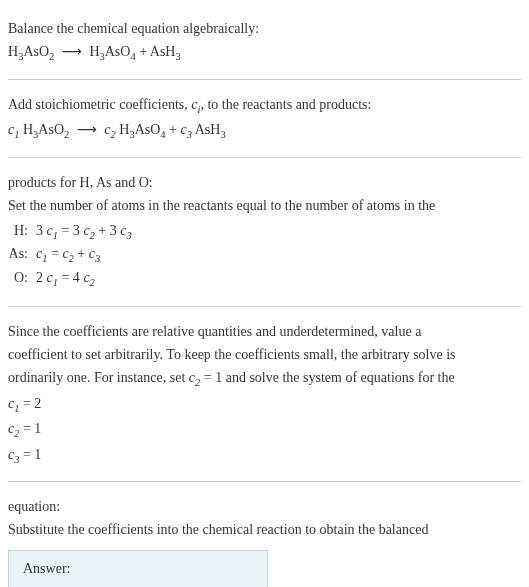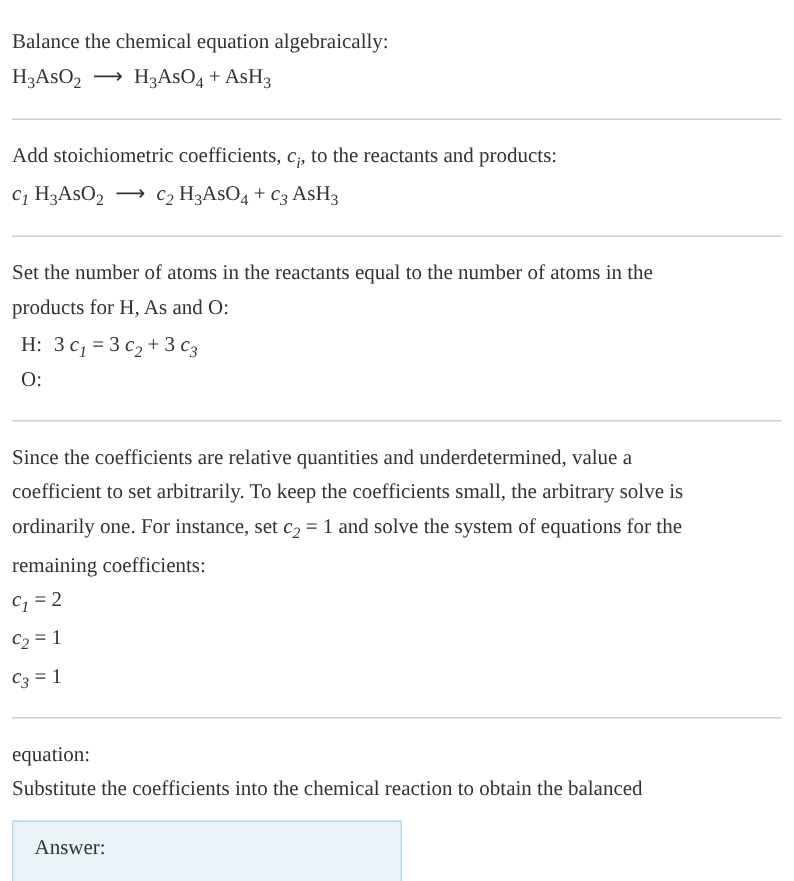--- a/index.html
+++ b/index.html
@@ -85,44 +85,52 @@
   <div class="line">
     <span class="sub-i"><span>c</span><sub>1</sub></span><span> H</span><sub>3</sub><span>AsO</span><sub>2</sub>
     <span class="arrow">⟶</span>
     <span class="sub-i"><span>c</span><sub>2</sub></span><span> H</span><sub>3</sub><span>AsO</span><sub>4</sub><span> + </span><span class="sub-i"><span>c</span><sub>3</sub></span><span> AsH</span><sub>3</sub>
   </div>
 </div>
 
 <hr class="divider">
 
 <div class="section">
+  <div class="line">products for H, As and O:</div>
   <div class="line">Set the number of atoms in the reactants equal to the number of atoms in the</div>
-  <div class="line">products for H, As and O:</div>
   <div class="atom-table">
     <div class="atom-row">
       <div class="atom-label">H:</div>
       <div>
         <span>3 </span><span class="sub-i"><span>c</span><sub>1</sub></span><span> = 3 </span><span class="sub-i"><span>c</span><sub>2</sub></span><span> + 3 </span><span class="sub-i"><span>c</span><sub>3</sub></span>
       </div>
     </div>
     <div class="atom-row">
+      <div class="atom-label">As:</div>
+      <div>
+        <span class="sub-i"><span>c</span><sub>1</sub></span><span> = </span><span class="sub-i"><span>c</span><sub>2</sub></span><span> + </span><span class="sub-i"><span>c</span><sub>3</sub></span>
+      </div>
+    </div>
+    <div class="atom-row">
       <div class="atom-label">O:</div>
+      <div>
+        <span>2 </span><span class="sub-i"><span>c</span><sub>1</sub></span><span> = 4 </span><span class="sub-i"><span>c</span><sub>2</sub></span>
+      </div>
     </div>
   </div>
 </div>
 
 <hr class="divider">
 
 <div class="section">
   <div class="line">Since the coefficients are relative quantities and underdetermined, value a</div>
   <div class="line">coefficient to set arbitrarily. To keep the coefficients small, the arbitrary solve is</div>
   <div class="line">
     <span>ordinarily one. For instance, set </span><span class="sub-i"><span>c</span><sub>2</sub></span><span> = 1 and solve the system of equations for the</span>
   </div>
-  <div class="line">remaining coefficients:</div>
   <div class="line"><span class="sub-i"><span>c</span><sub>1</sub></span><span> = 2</span></div>
   <div class="line"><span class="sub-i"><span>c</span><sub>2</sub></span><span> = 1</span></div>
   <div class="line"><span class="sub-i"><span>c</span><sub>3</sub></span><span> = 1</span></div>
 </div>
 
 <hr class="divider">
 
 <div class="section">
   <div class="line">equation:</div>
   <div class="line">Substitute the coefficients into the chemical reaction to obtain the balanced</div>

